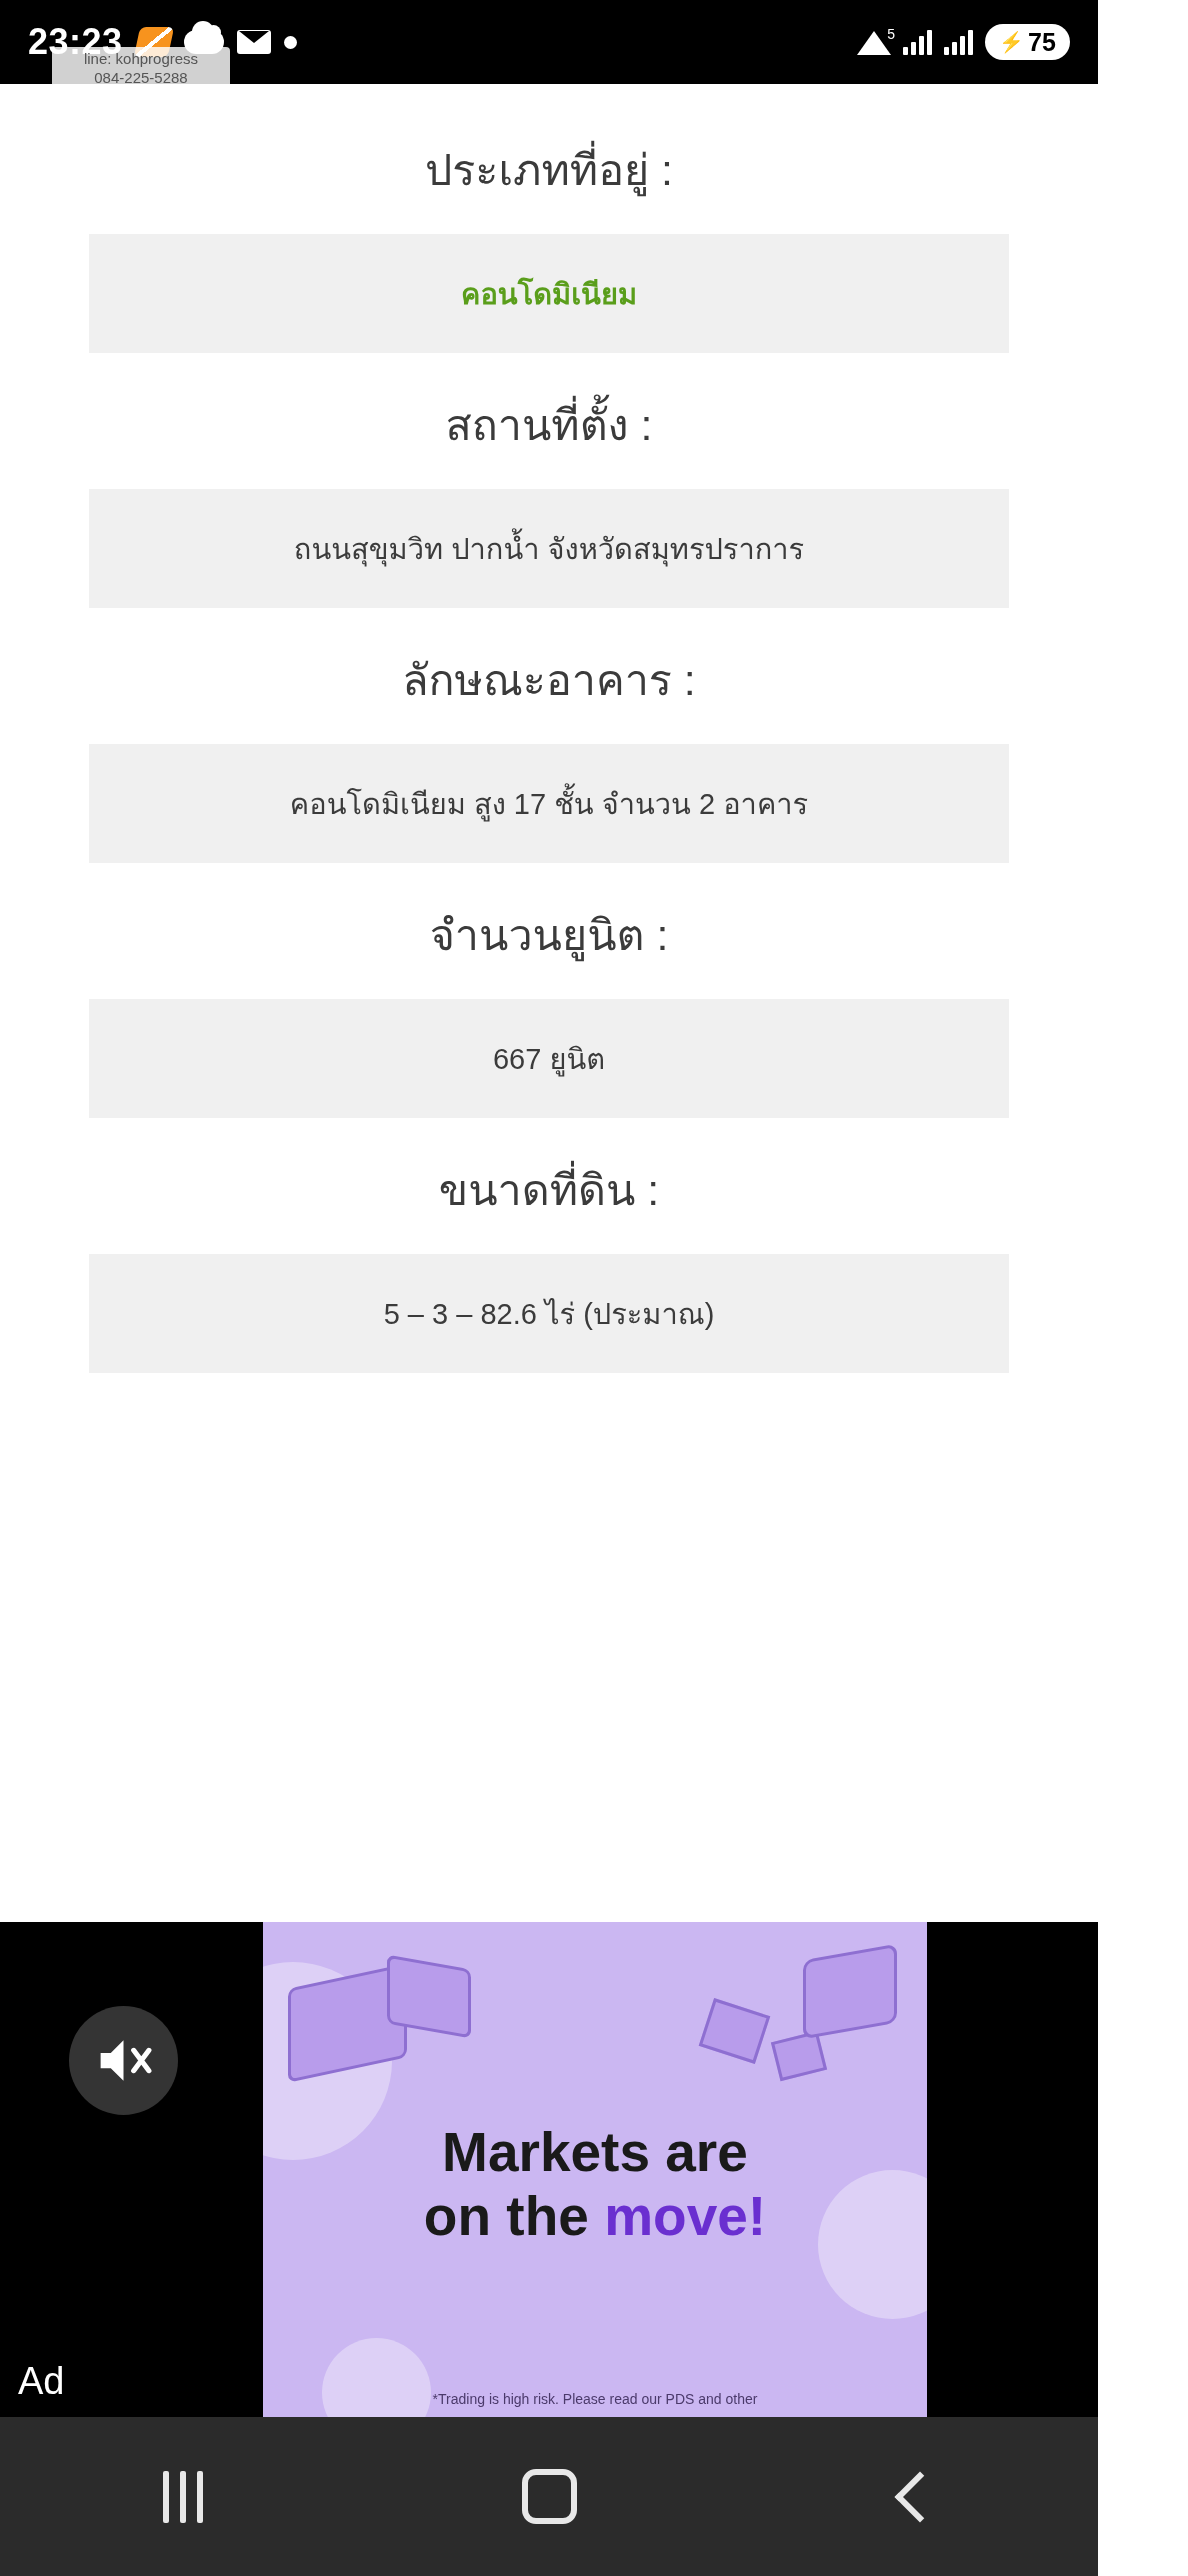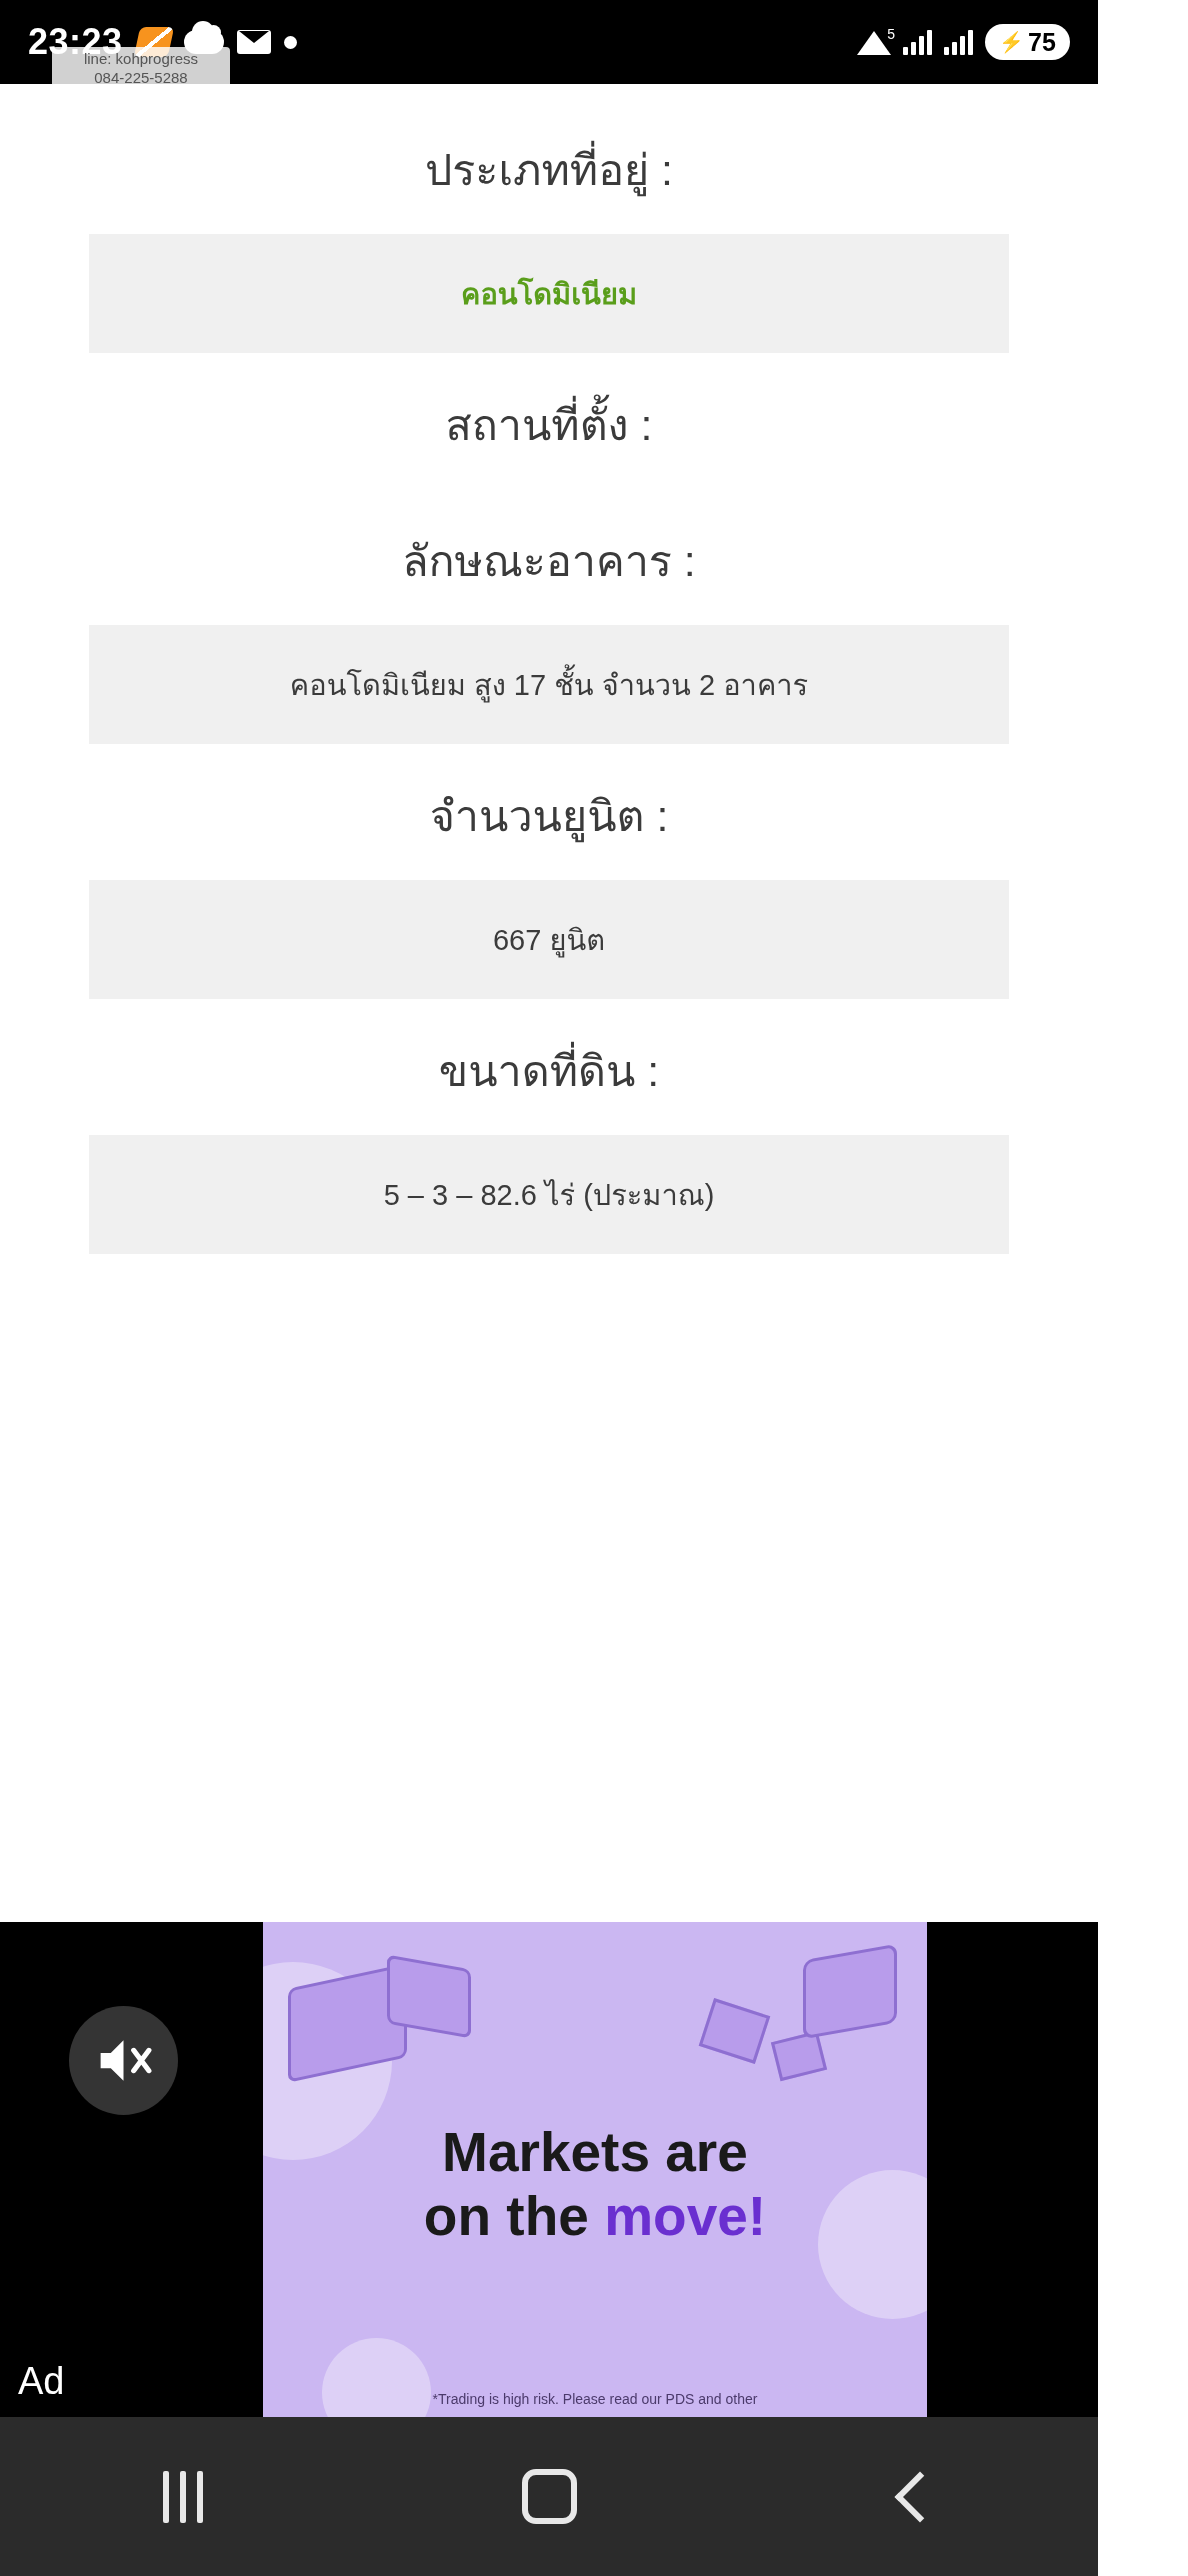--- a/index.html
+++ b/index.html
@@ -348,20 +348,21 @@
       <div class="wm2">084-225-5288</div>
     </div>
   </div>
 
   <div class="content">
 
     <div class="field-label first">ประเภทที่อยู่ :</div>
     <div class="field-value highlight">คอนโดมิเนียม</div>
 
     <div class="field-label">สถานที่ตั้ง :</div>
+    <div class="field-value">ถนนสุขุมวิท ปากน้ำ จังหวัดสมุทรปราการ</div>
 
     <div class="field-label">ลักษณะอาคาร :</div>
     <div class="field-value">คอนโดมิเนียม สูง 17 ชั้น จำนวน 2 อาคาร</div>
 
     <div class="field-label">จำนวนยูนิต :</div>
     <div class="field-value">667 ยูนิต</div>
 
     <div class="field-label">ขนาดที่ดิน :</div>
     <div class="field-value">5 – 3 – 82.6 ไร่ (ประมาณ)</div>
 

